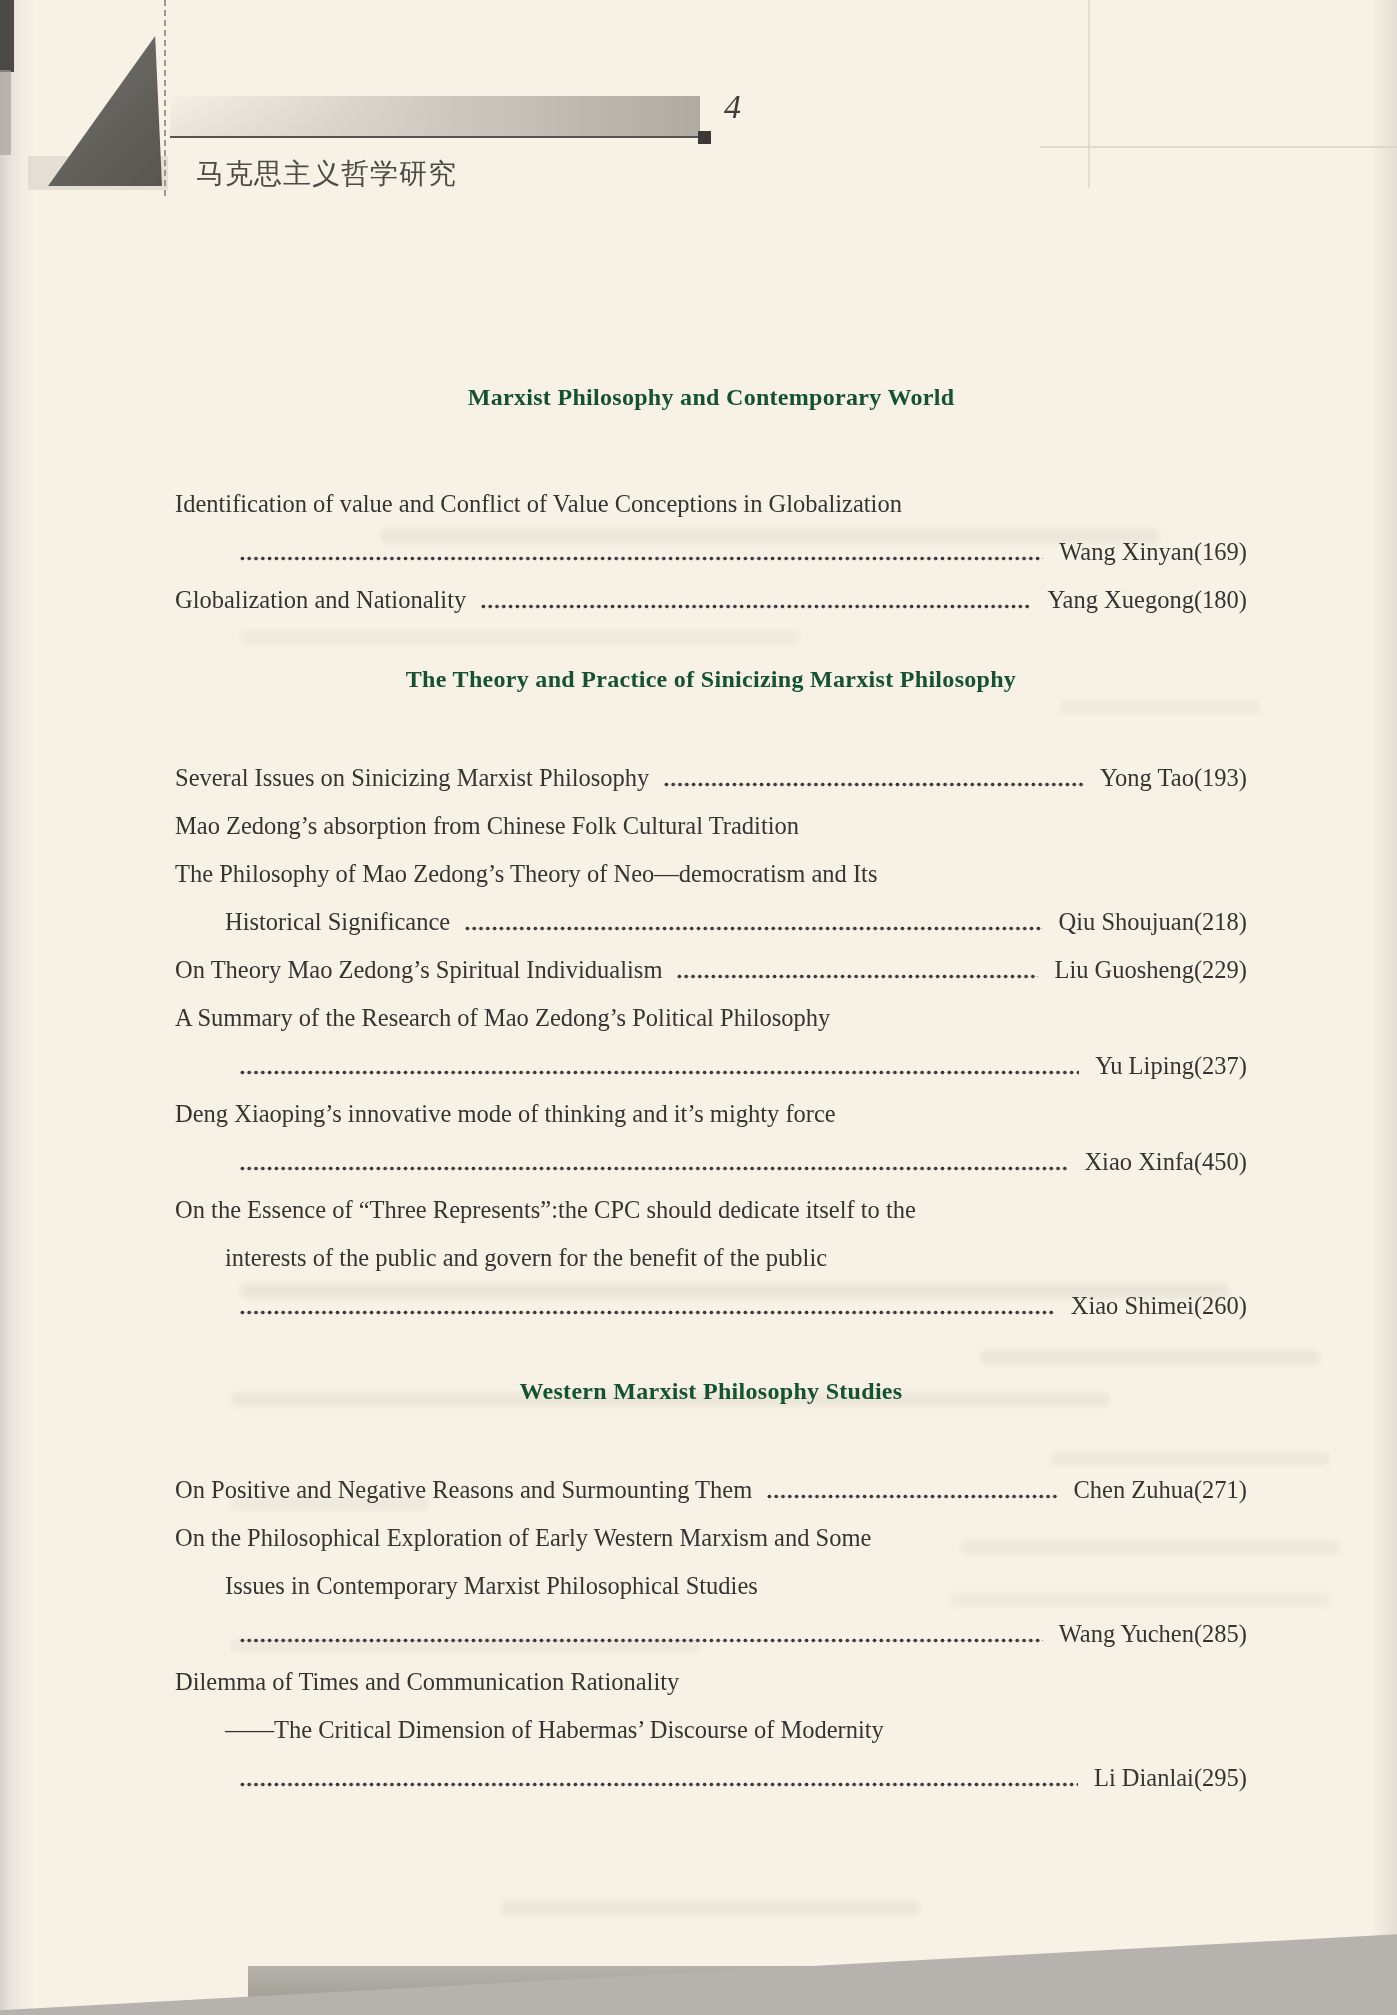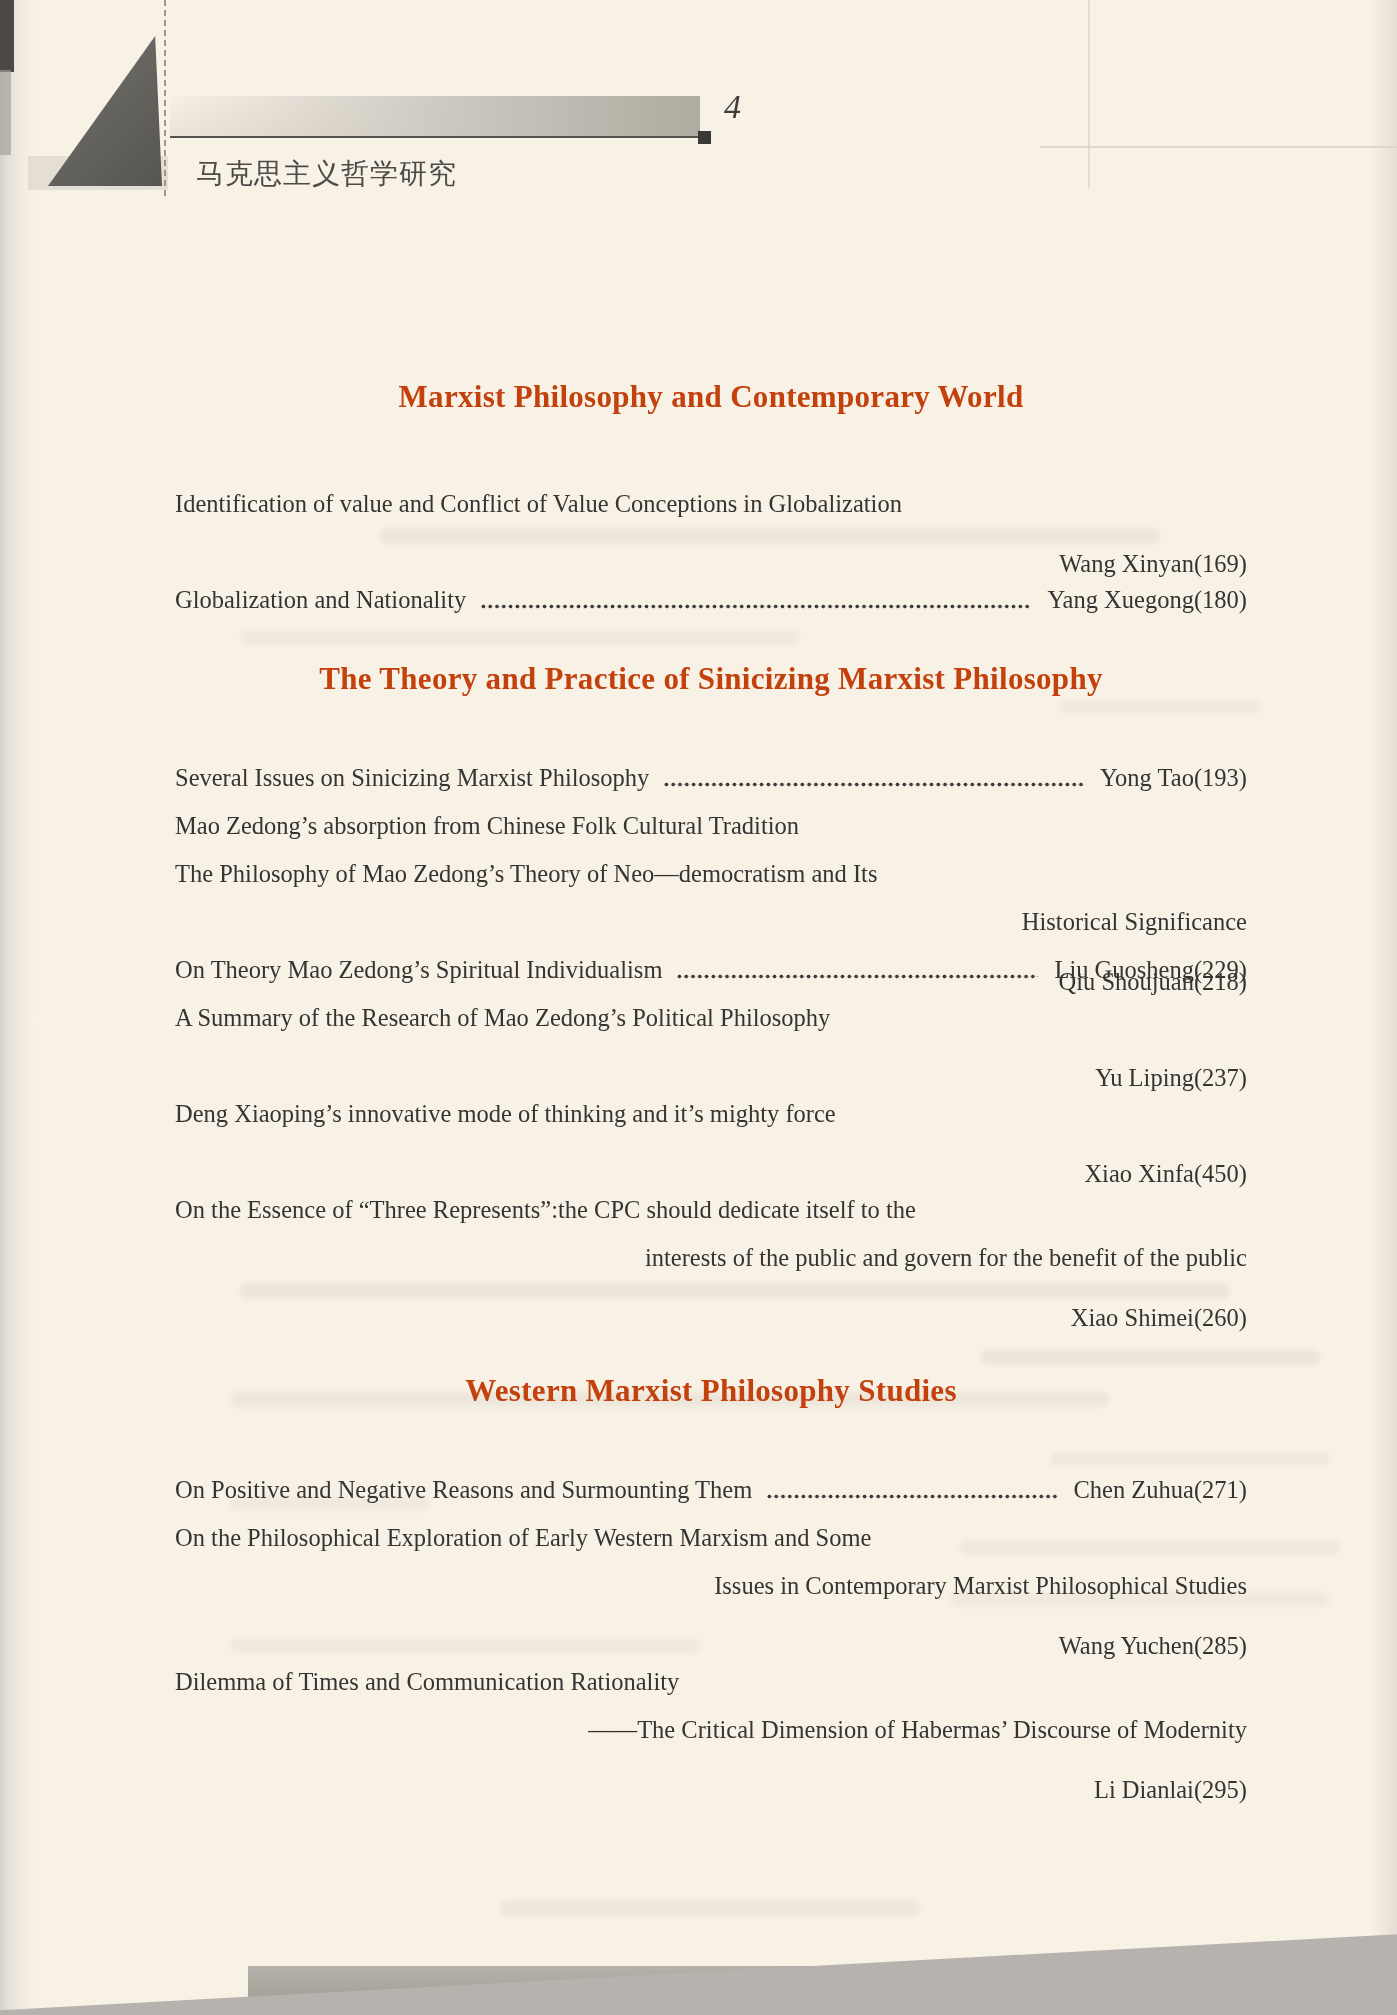--- a/index.html
+++ b/index.html
@@ -69,30 +69,30 @@
   .smudge{
     position:absolute;background:#8d8775;border-radius:9px;
     filter:blur(2px);
   }
   
   .toc{
     position:absolute;left:175px;top:374px;width:1072px;
     color:#343432;font-size:24.5px;
   }
   .section-heading{
-    margin:0;text-align:center;font-size:31px;line-height:46px;font-weight:bold;
-    color:#c2410c;letter-spacing:.3px;
+    margin:0;text-align:center;font-size:24px;line-height:46px;font-weight:bold;
+    color:#14532d;letter-spacing:.3px;
   }
   .heading-first{margin-bottom:60px;}
   .heading-mid{margin-top:32px;margin-bottom:52px;}
   .heading-last{margin-top:38px;margin-bottom:52px;}
   .toc-row{
     display:flex;align-items:flex-end;height:48px;line-height:48px;white-space:nowrap;
   }
-  .toc-row.indent{padding-left:50px;flex-direction:column;}
+  .toc-row.indent{padding-left:50px;}
   .toc-text{flex:0 0 auto;}
   .toc-author{flex:0 0 auto;margin-left:4px;}
   .dots{
     flex:1 1 auto;align-self:center;height:9px;margin:12px 12px 0 14px;
     background-image:radial-gradient(circle,#3c3c3a 1.8px,rgba(0,0,0,0) 2.1px);
     background-size:6.8px 9px;background-repeat:repeat-x;background-position:left center;
   }
   
   .bottom-strip{
     position:absolute;left:248px;top:1966px;width:1149px;height:34px;

